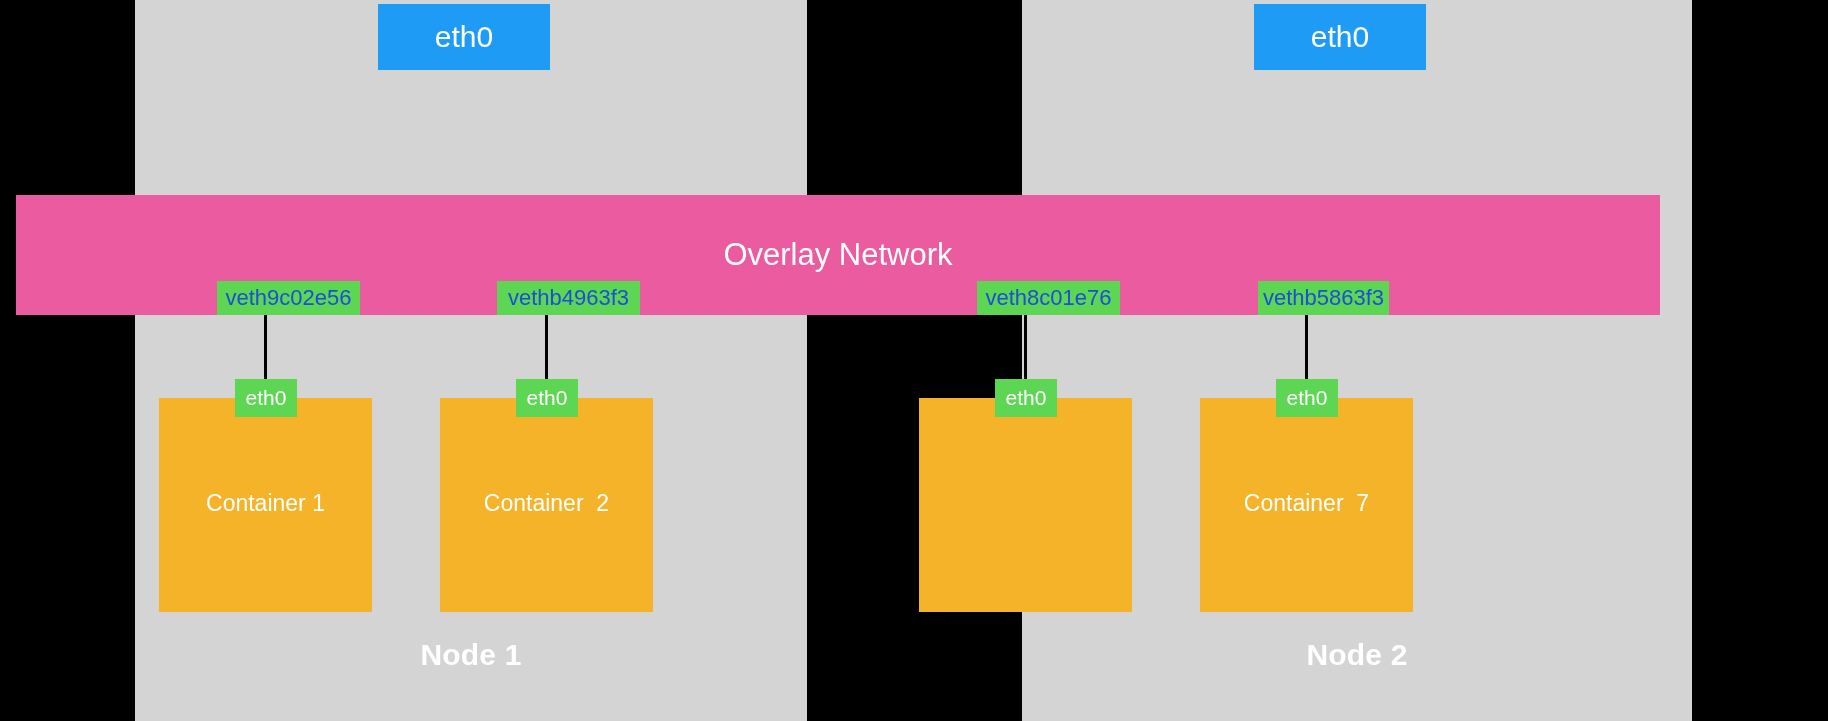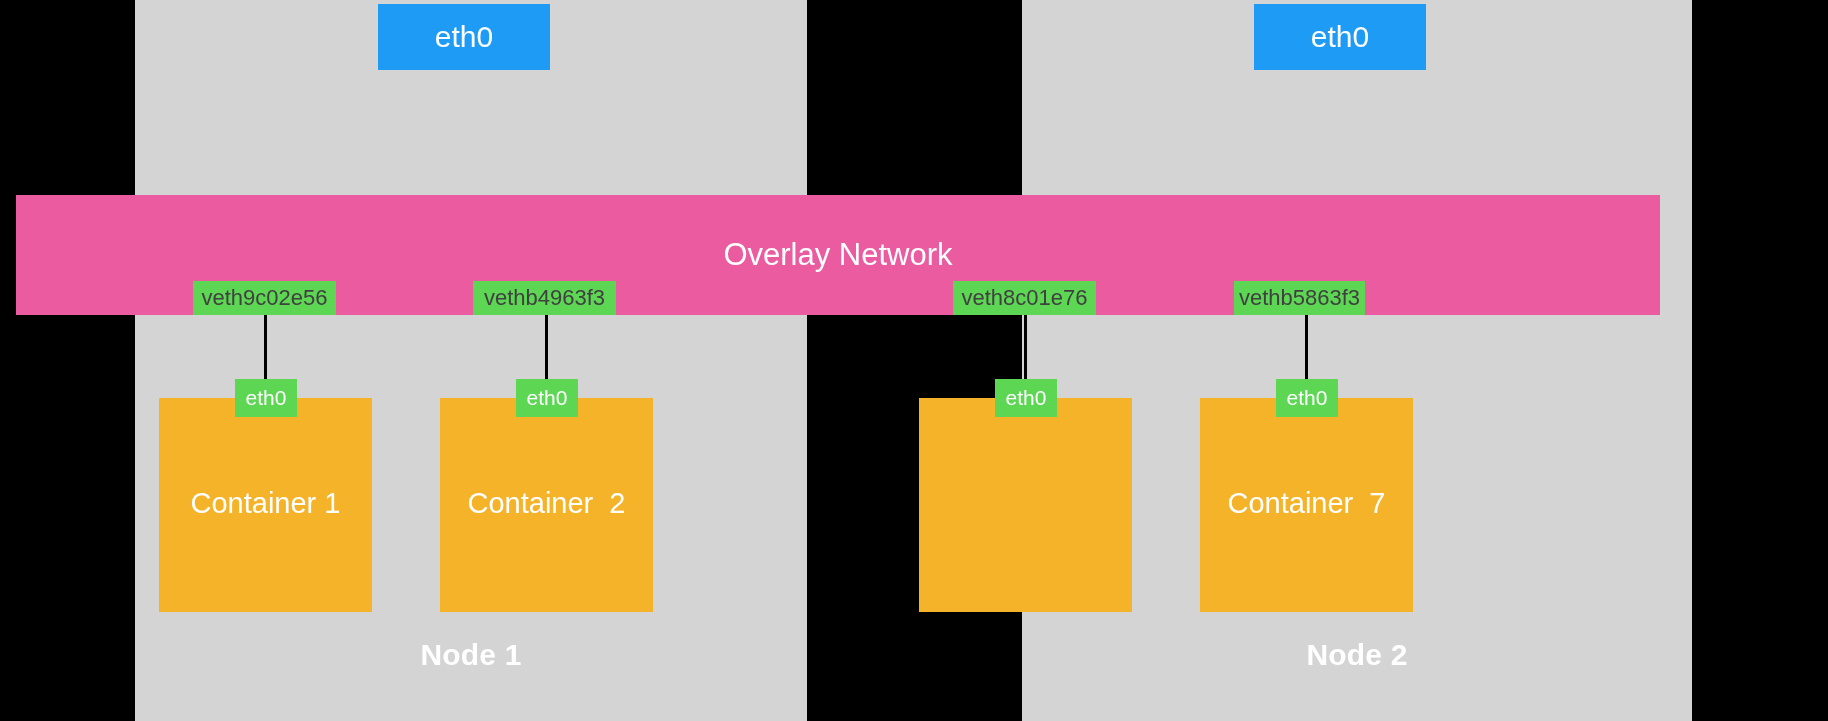--- a/index.html
+++ b/index.html
@@ -83,29 +83,30 @@
     color: #ffffff;
     font-size: 31px;
     white-space: pre;
   }
 
   
   .veth-chip {
     position: absolute;
     height: 34px;
     background: #5cd653;
-    color: #404040;
+    color: #1d4ed8;
     font-size: 22px;
     display: flex;
     align-items: center;
     justify-content: center;
     padding: 16px 10px;
     box-sizing: border-box;
     white-space: pre;
     z-index: 6;
+    margin-left: 24px;
   }
 
   
   .connector {
     position: absolute;
     width: 3px;
     background: #000000;
     z-index: 2;
   }
 
@@ -118,21 +119,21 @@
     background: #f5b32a;
     z-index: 3;
   }
   .container-label {
     position: absolute;
     left: 0;
     width: 100%;
     top: 88px;
     text-align: center;
     color: #ffffff;
-    font-size: 29px;
+    font-size: 23px;
     line-height: 34px;
     white-space: pre;
   }
   .container-nic {
     position: absolute;
     top: -19px;
     width: 62px;
     height: 38px;
     background: #5cd653;
     color: #ffffff;

